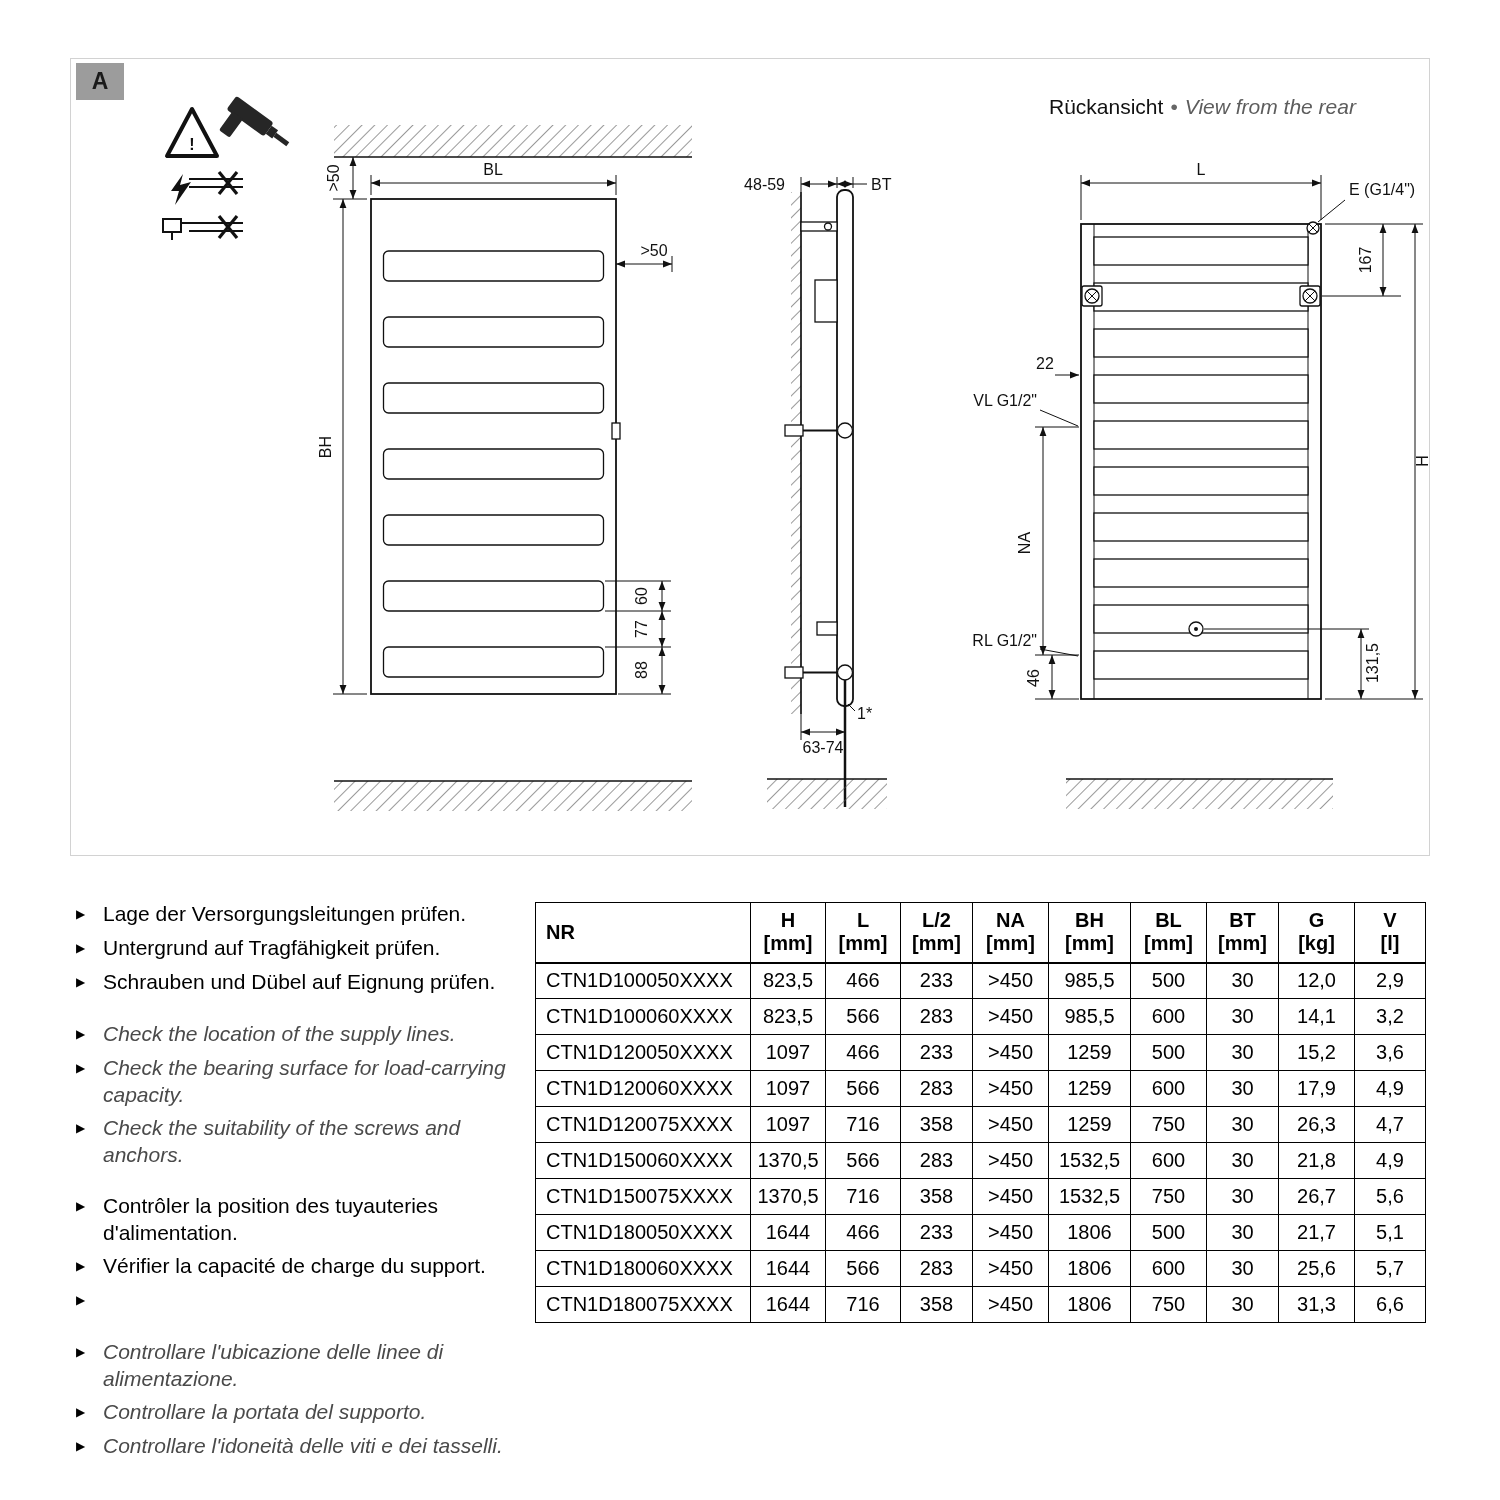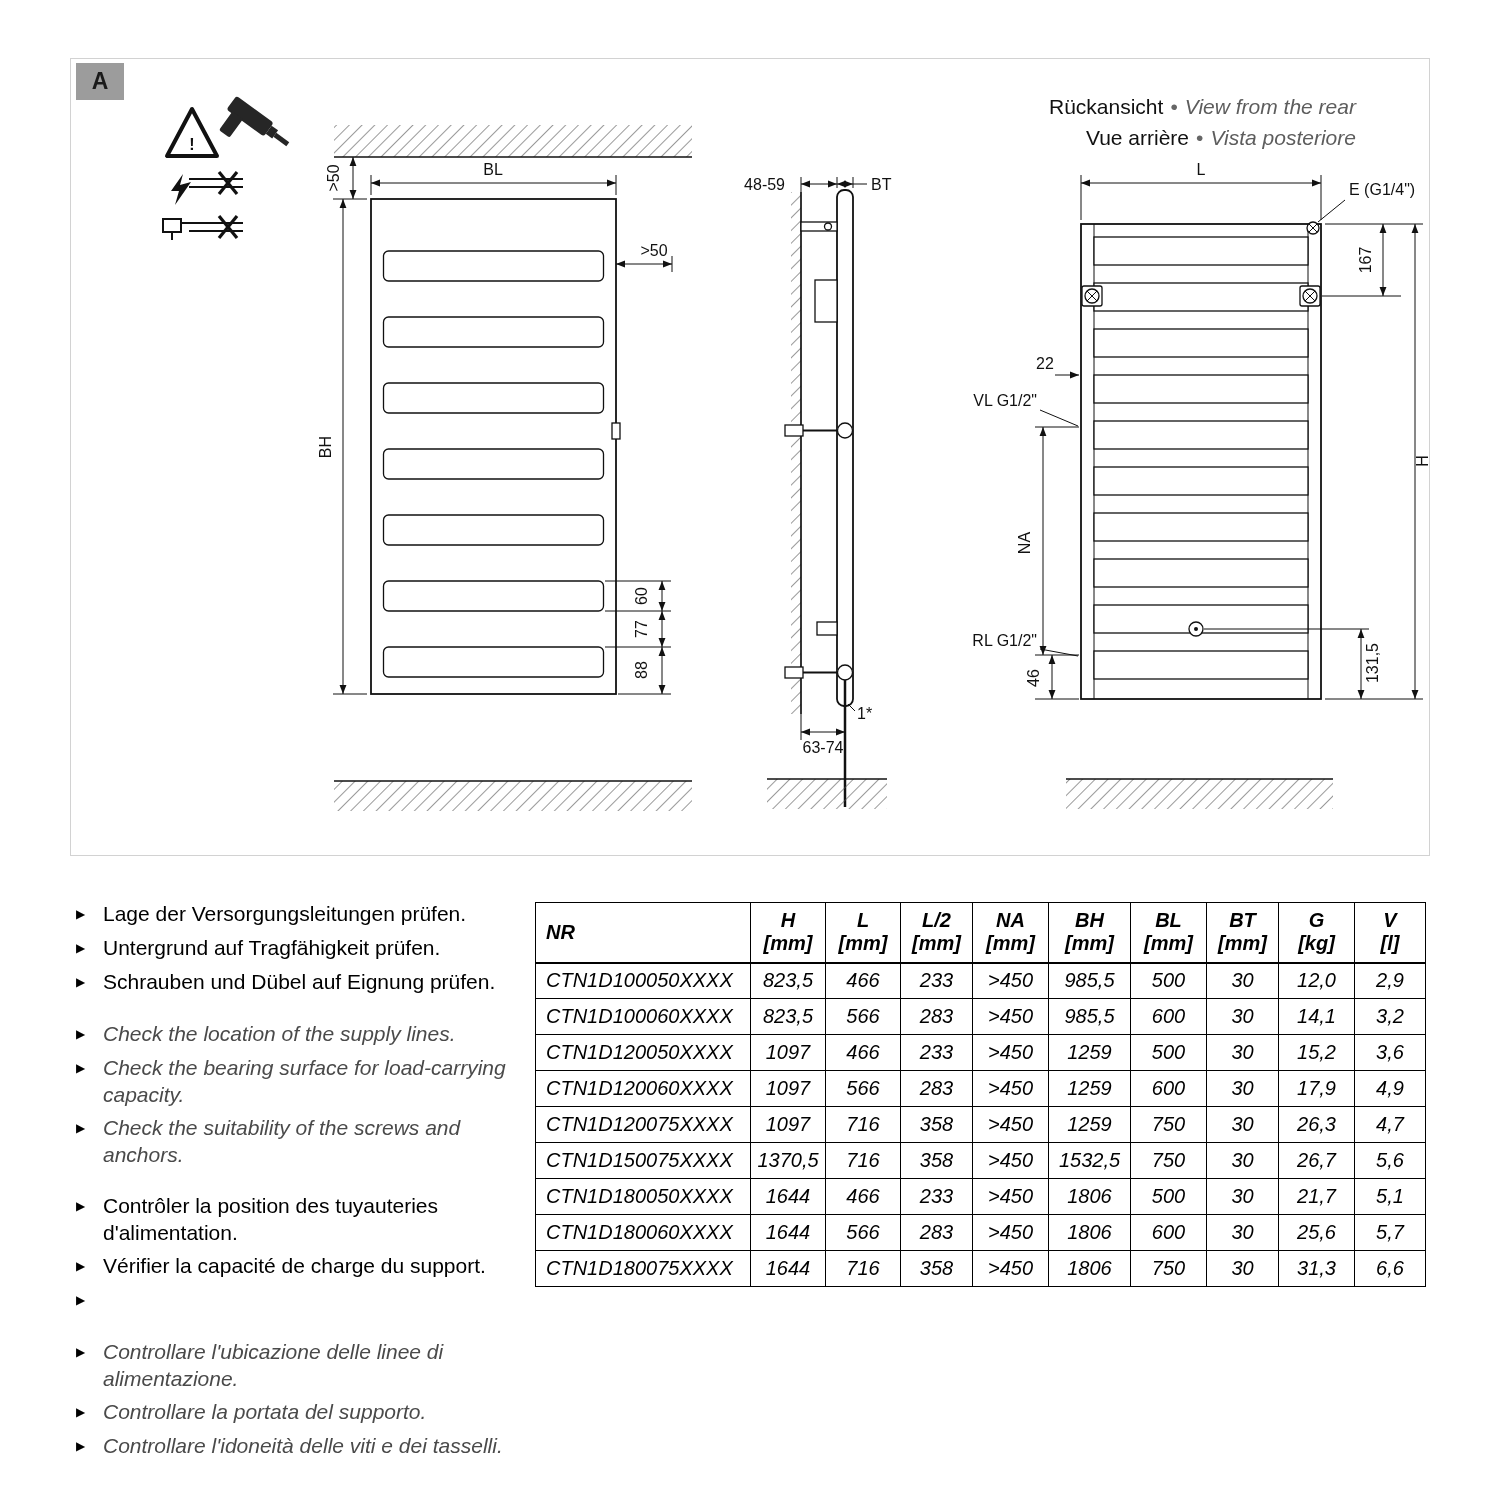--- a/index.html
+++ b/index.html
@@ -27,42 +27,39 @@
 
   
   .notes { position: absolute; left: 76px; top: 900px; width: 440px; font-size: 21px; }
   ul.note-group { list-style: none; margin-bottom: 24px; }
   ul.note-group li { display: flex; margin-bottom: 6px; line-height: 27px; }
   ul.note-group .tri { flex: 0 0 27px; font-size: 12px; line-height: 27px; padding-top: 1px; color: #000; font-style: normal; }
   ul.note-group.italic li { font-style: italic; color: #4a4a4a; }
 
   
   .tablewrap { position: absolute; left: 535px; top: 902px; }
-  table.spec { border-collapse: collapse; table-layout: fixed; width: 890px; font-style: italic; }
+  table.spec { border-collapse: collapse; table-layout: fixed; width: 890px; }
   .spec th, .spec td { border: 1px solid #000; }
   .spec thead th { height: 60px; font-size: 20px; font-weight: bold; text-align: center; vertical-align: middle;
                    border-bottom: 2px solid #000; padding: 0 2px; }
   .spec thead th:first-child { text-align: left; padding-left: 10px; }
   .spec td { height: 36px; text-align: center; font-size: 20px; padding: 0 3px; }
   .spec td:first-child { text-align: left; padding-left: 10px; }
 </style>
 </head>
 <body>
 
 <div class="page">
 
   <div class="panel">
     <div class="panel-label">A</div>
 
     <div class="caption">
       <div>
         <span class="cap-main">Rückansicht</span><span class="cap-sep">•</span><span class="cap-italic">View from the rear</span>
-      </div>
-      <div>
-        <span class="cap-main">Vue arrière</span><span class="cap-sep">•</span><span class="cap-italic">Vista posteriore</span>
       </div>
     </div>
 
     <svg class="drawing" width="1360" height="798" viewBox="0 0 1360 798">
       <defs>
         <pattern id="hatch" patternUnits="userSpaceOnUse" width="9" height="9" patternTransform="rotate(45)">
           <line x1="0" y1="0" x2="0" y2="9" stroke="#555" stroke-width="1.2"></line>
         </pattern>
         <marker id="arr" viewBox="0 0 10 10" refX="10" refY="5" markerWidth="9" markerHeight="9" orient="auto-start-reverse">
           <path d="M0,1.2 L10,5 L0,8.8 Z" fill="#111"></path>
@@ -429,20 +426,32 @@
             <td>716</td>
             <td>358</td>
             <td>&gt;450</td>
             <td>1259</td>
             <td>750</td>
             <td>30</td>
             <td>26,3</td>
             <td>4,7</td>
           </tr>
           <tr>
+            <td>CTN1D150060XXXX</td>
+            <td>1370,5</td>
+            <td>566</td>
+            <td>283</td>
+            <td>&gt;450</td>
+            <td>1532,5</td>
+            <td>600</td>
+            <td>30</td>
+            <td>21,8</td>
+            <td>4,9</td>
+          </tr>
+          <tr>
             <td>CTN1D150075XXXX</td>
             <td>1370,5</td>
             <td>716</td>
             <td>358</td>
             <td>&gt;450</td>
             <td>1532,5</td>
             <td>750</td>
             <td>30</td>
             <td>26,7</td>
             <td>5,6</td>

